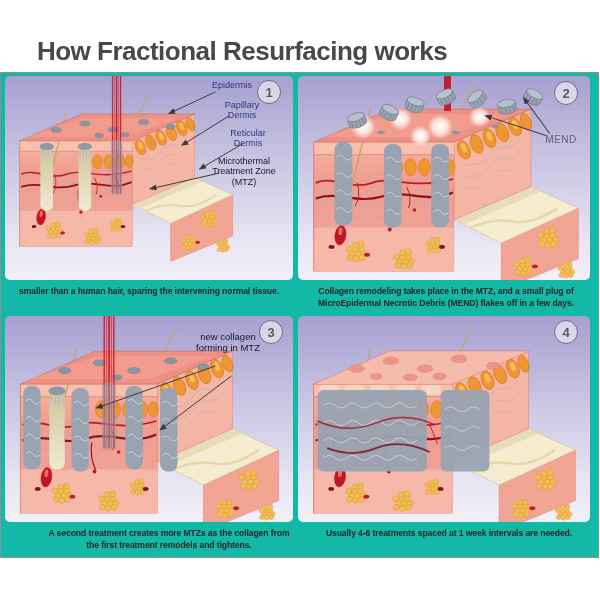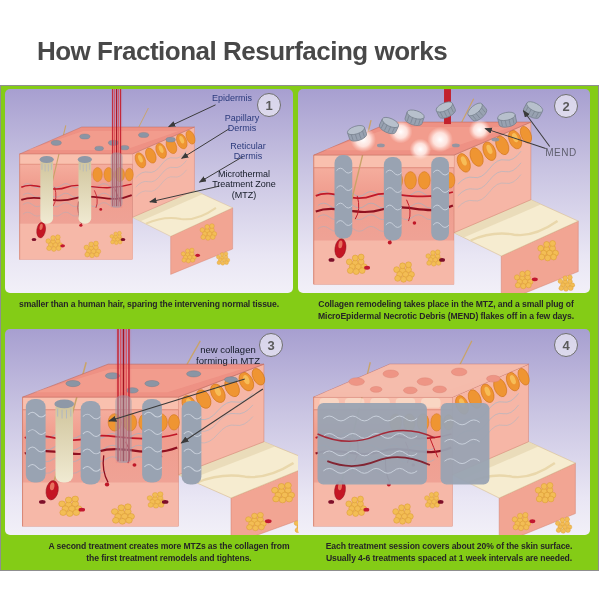--- a/index.html
+++ b/index.html
@@ -7,31 +7,31 @@
     width:600px;height:600px;position:relative;overflow:hidden;
     background:#ffffff;
     font-family:"Liberation Sans","DejaVu Sans",sans-serif;
   }
   .title{
     position:absolute;top:36px;left:0;width:484px;text-align:center;
     font-size:26px;font-weight:bold;letter-spacing:-0.5px;
     color:var(--title-text,#484848);
   }
   .board{
-    position:absolute;left:0px;top:85px;width:597px;height:484px;
-    border:1px solid var(--frame,#8f8f8f);background:#84cc16;
+    position:absolute;left:0px;top:72px;width:597px;height:484px;
+    border:1px solid var(--frame,#8f8f8f);background:#14b8a6;
   }
   .panel{
     position:absolute;border-radius:5px;overflow:hidden;
     background:linear-gradient(180deg,var(--panel-top,#a79fd0) 0%,#c9c4e2 40%,#e9e6f4 82%,var(--panel-bottom,#f2f0f8) 100%);
   }
   .panel svg{position:absolute;left:0;top:0;width:100%;height:100%;}
   #panel-1{left:4px;top:3px;width:288px;height:204px;}
   #panel-2{left:297px;top:3px;width:292px;height:204px;}
-  #panel-3{left:4px;top:243px;width:288px;height:206px;padding-left:40px;}
+  #panel-3{left:4px;top:243px;width:288px;height:206px;}
   #panel-4{left:297px;top:243px;width:292px;height:206px;}
   .caption{
     position:absolute;width:296px;text-align:center;
     font-size:8.6px;font-weight:bold;line-height:1.45;letter-spacing:-0.1px;
     color:var(--caption-text,#262626);white-space:nowrap;
   }
   #caption-1{left:0;top:212px;}
   #caption-2{left:297px;top:212px;}
   #caption-3{left:20px;top:454px;text-align:center;}
   #caption-4{left:300px;top:454px;}
@@ -335,17 +335,16 @@
       </g>
     </svg>
     <div class="badge" style="left:256px;top:4px">4</div>
   </div>
 
   <div class="caption" id="caption-3">
     <div>A second treatment creates more MTZs as the collagen from</div>
     <div>the first treatment remodels and tightens.</div>
   </div>
   <div class="caption" id="caption-4">
-    <div>Each treatment session covers about 20% of the skin surface.</div>
     <div>Usually 4-6 treatments spaced at 1 week intervals are needed.</div>
   </div>
 
 </div>
 
 </body></html>

